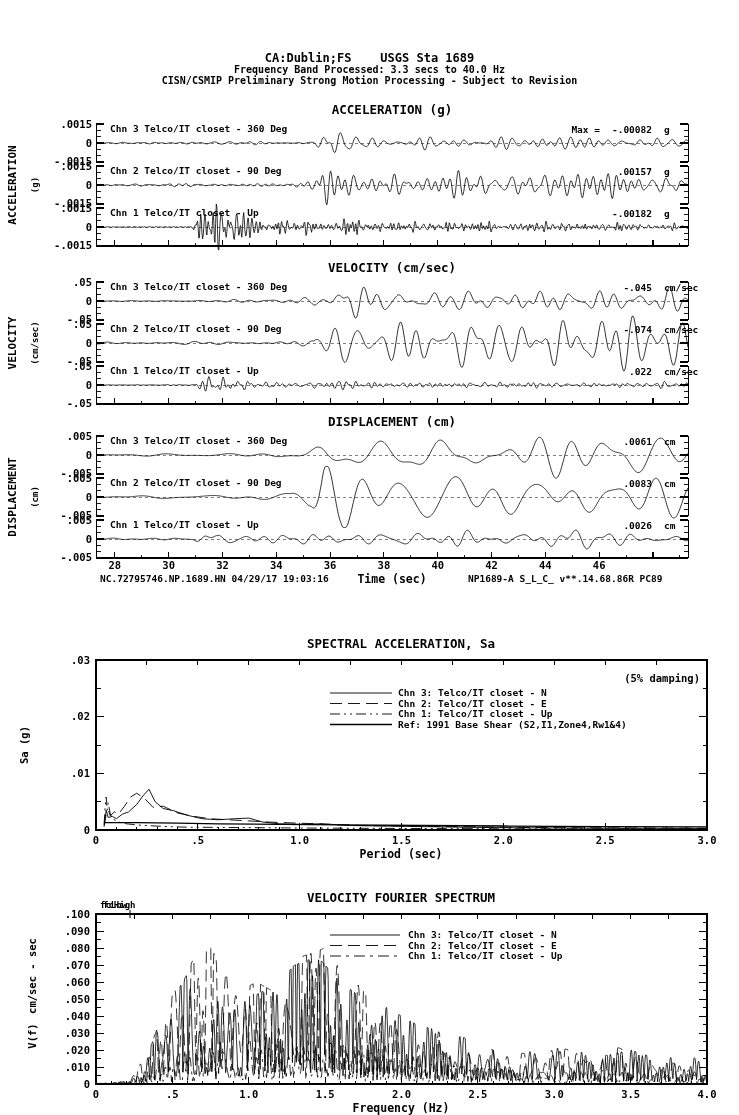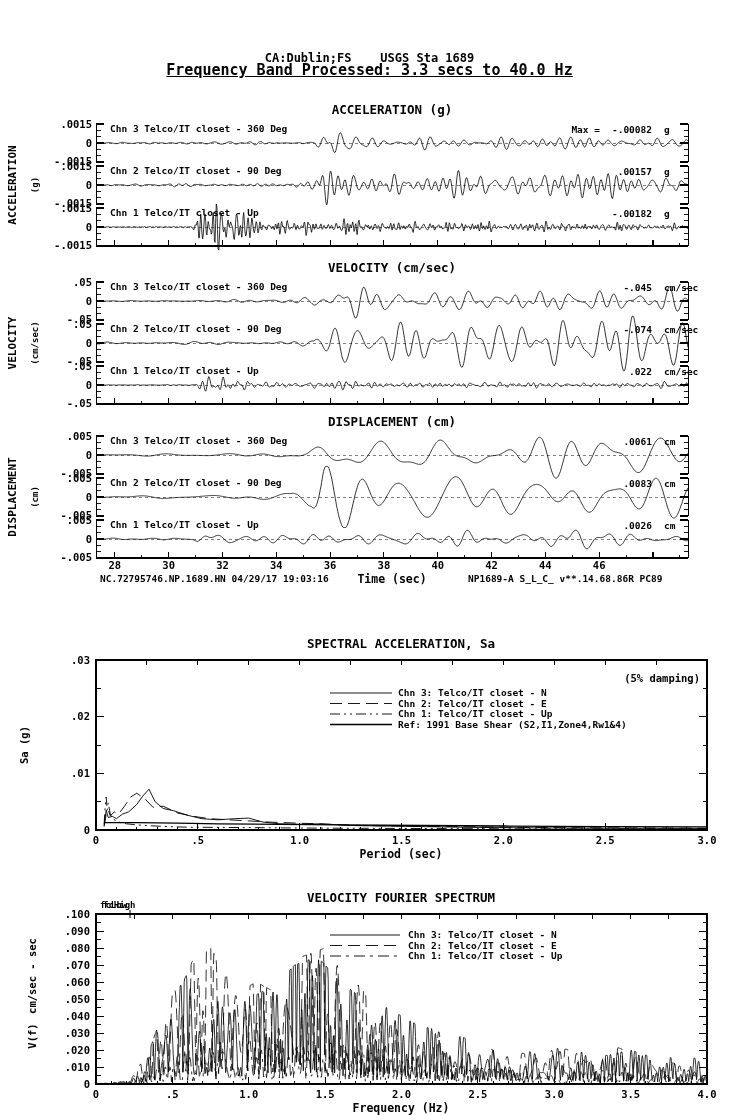--- a/index.html
+++ b/index.html
@@ -1,39 +1,40 @@
 <!DOCTYPE html>
 <html><head>
 <meta charset="utf-8">
 <style>
   html,body{margin:0;padding:0;background:#fff;}
   .page{position:relative;width:739px;height:1115px;background:#fff;overflow:hidden;
         font-family:"DejaVu Sans Mono","Liberation Mono",monospace;color:#000;}
   .hdr{position:absolute;top:52px;left:0;width:739px;text-align:center;font-weight:bold;}
   .hdr div{white-space:pre;}
   .h-lg{font-size:12px;line-height:13px;}
-  .h-sm{font-size:15px;line-height:10.5px;text-decoration:underline;}
+  .h-sm{font-size:10px;line-height:10.5px;}
   svg.panel{position:absolute;left:0;}
   svg text{font-family:"DejaVu Sans Mono","Liberation Mono",monospace;font-weight:bold;fill:#000;}
   .t-lg{font-size:12.5px;}
   .t-time{font-size:11.5px;}
   .t-md{font-size:10.5px;}
   .t-sm{font-size:9.5px;}
   .t-xs{font-size:9px;}
   .t-rot{font-size:11px;}
   svg line{stroke:#000;}
   svg path{stroke:#000;fill:none;}
 </style>
 </head>
 <body>
 
 <div class="page">
   <div class="hdr">
     <div class="h-lg">CA:Dublin;FS    USGS Sta 1689</div>
     <div class="h-sm">Frequency Band Processed: 3.3 secs to 40.0 Hz</div>
+    <div class="h-sm">CISN/CSMIP Preliminary Strong Motion Processing - Subject to Revision</div>
   </div>
 
   <svg id="chart-acceleration" class="panel" style="top:100px" width="739" height="152">
       <text x="392" y="14" class="t-lg" text-anchor="middle">ACCELERATION (g)</text>
       <text x="0" y="0" class="t-rot" text-anchor="middle" transform="translate(16,85) rotate(-90)">ACCELERATION</text>
       <text x="0" y="0" class="t-xs" text-anchor="middle" transform="translate(38,85) rotate(-90)">(g)</text>
       <g shape-rendering="crispEdges">
         <line x1="96" y1="24" x2="96" y2="62" stroke-width="1"></line>
         <line x1="96" y1="24" x2="104" y2="24" stroke-width="1.1"></line>
         <line x1="96" y1="30.333333333333332" x2="100.5" y2="30.333333333333332" stroke-width="0.9"></line>

